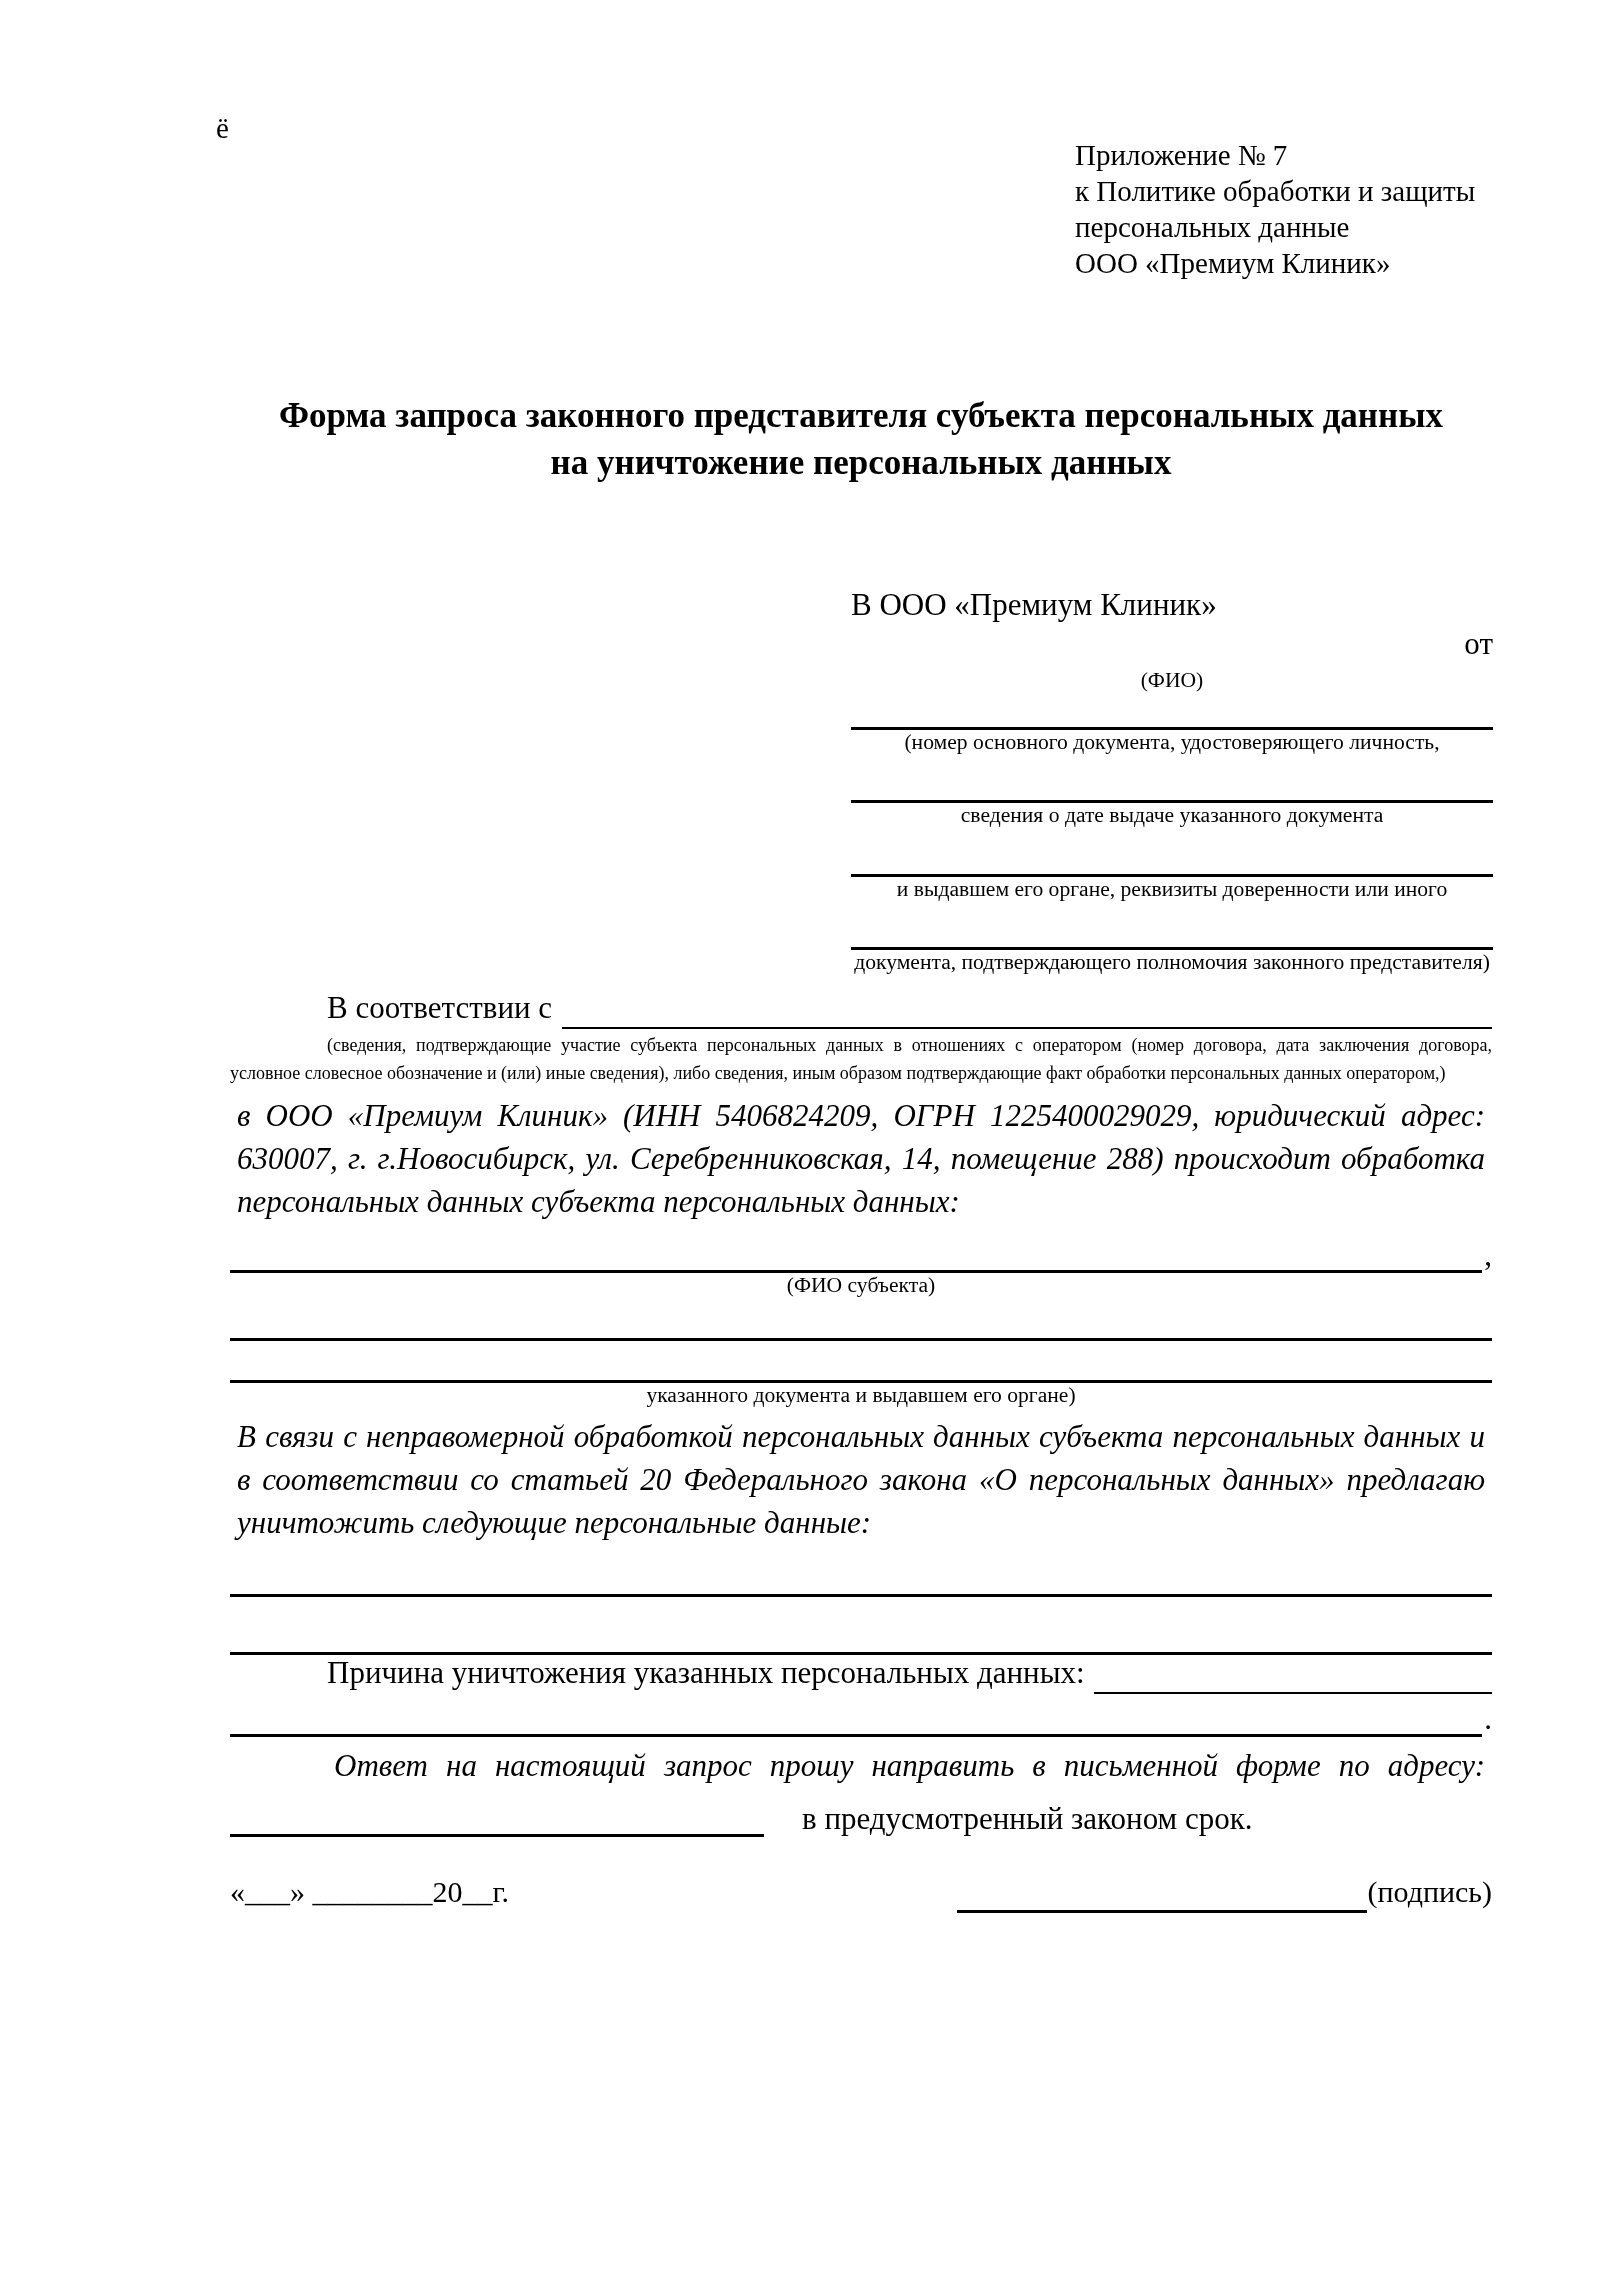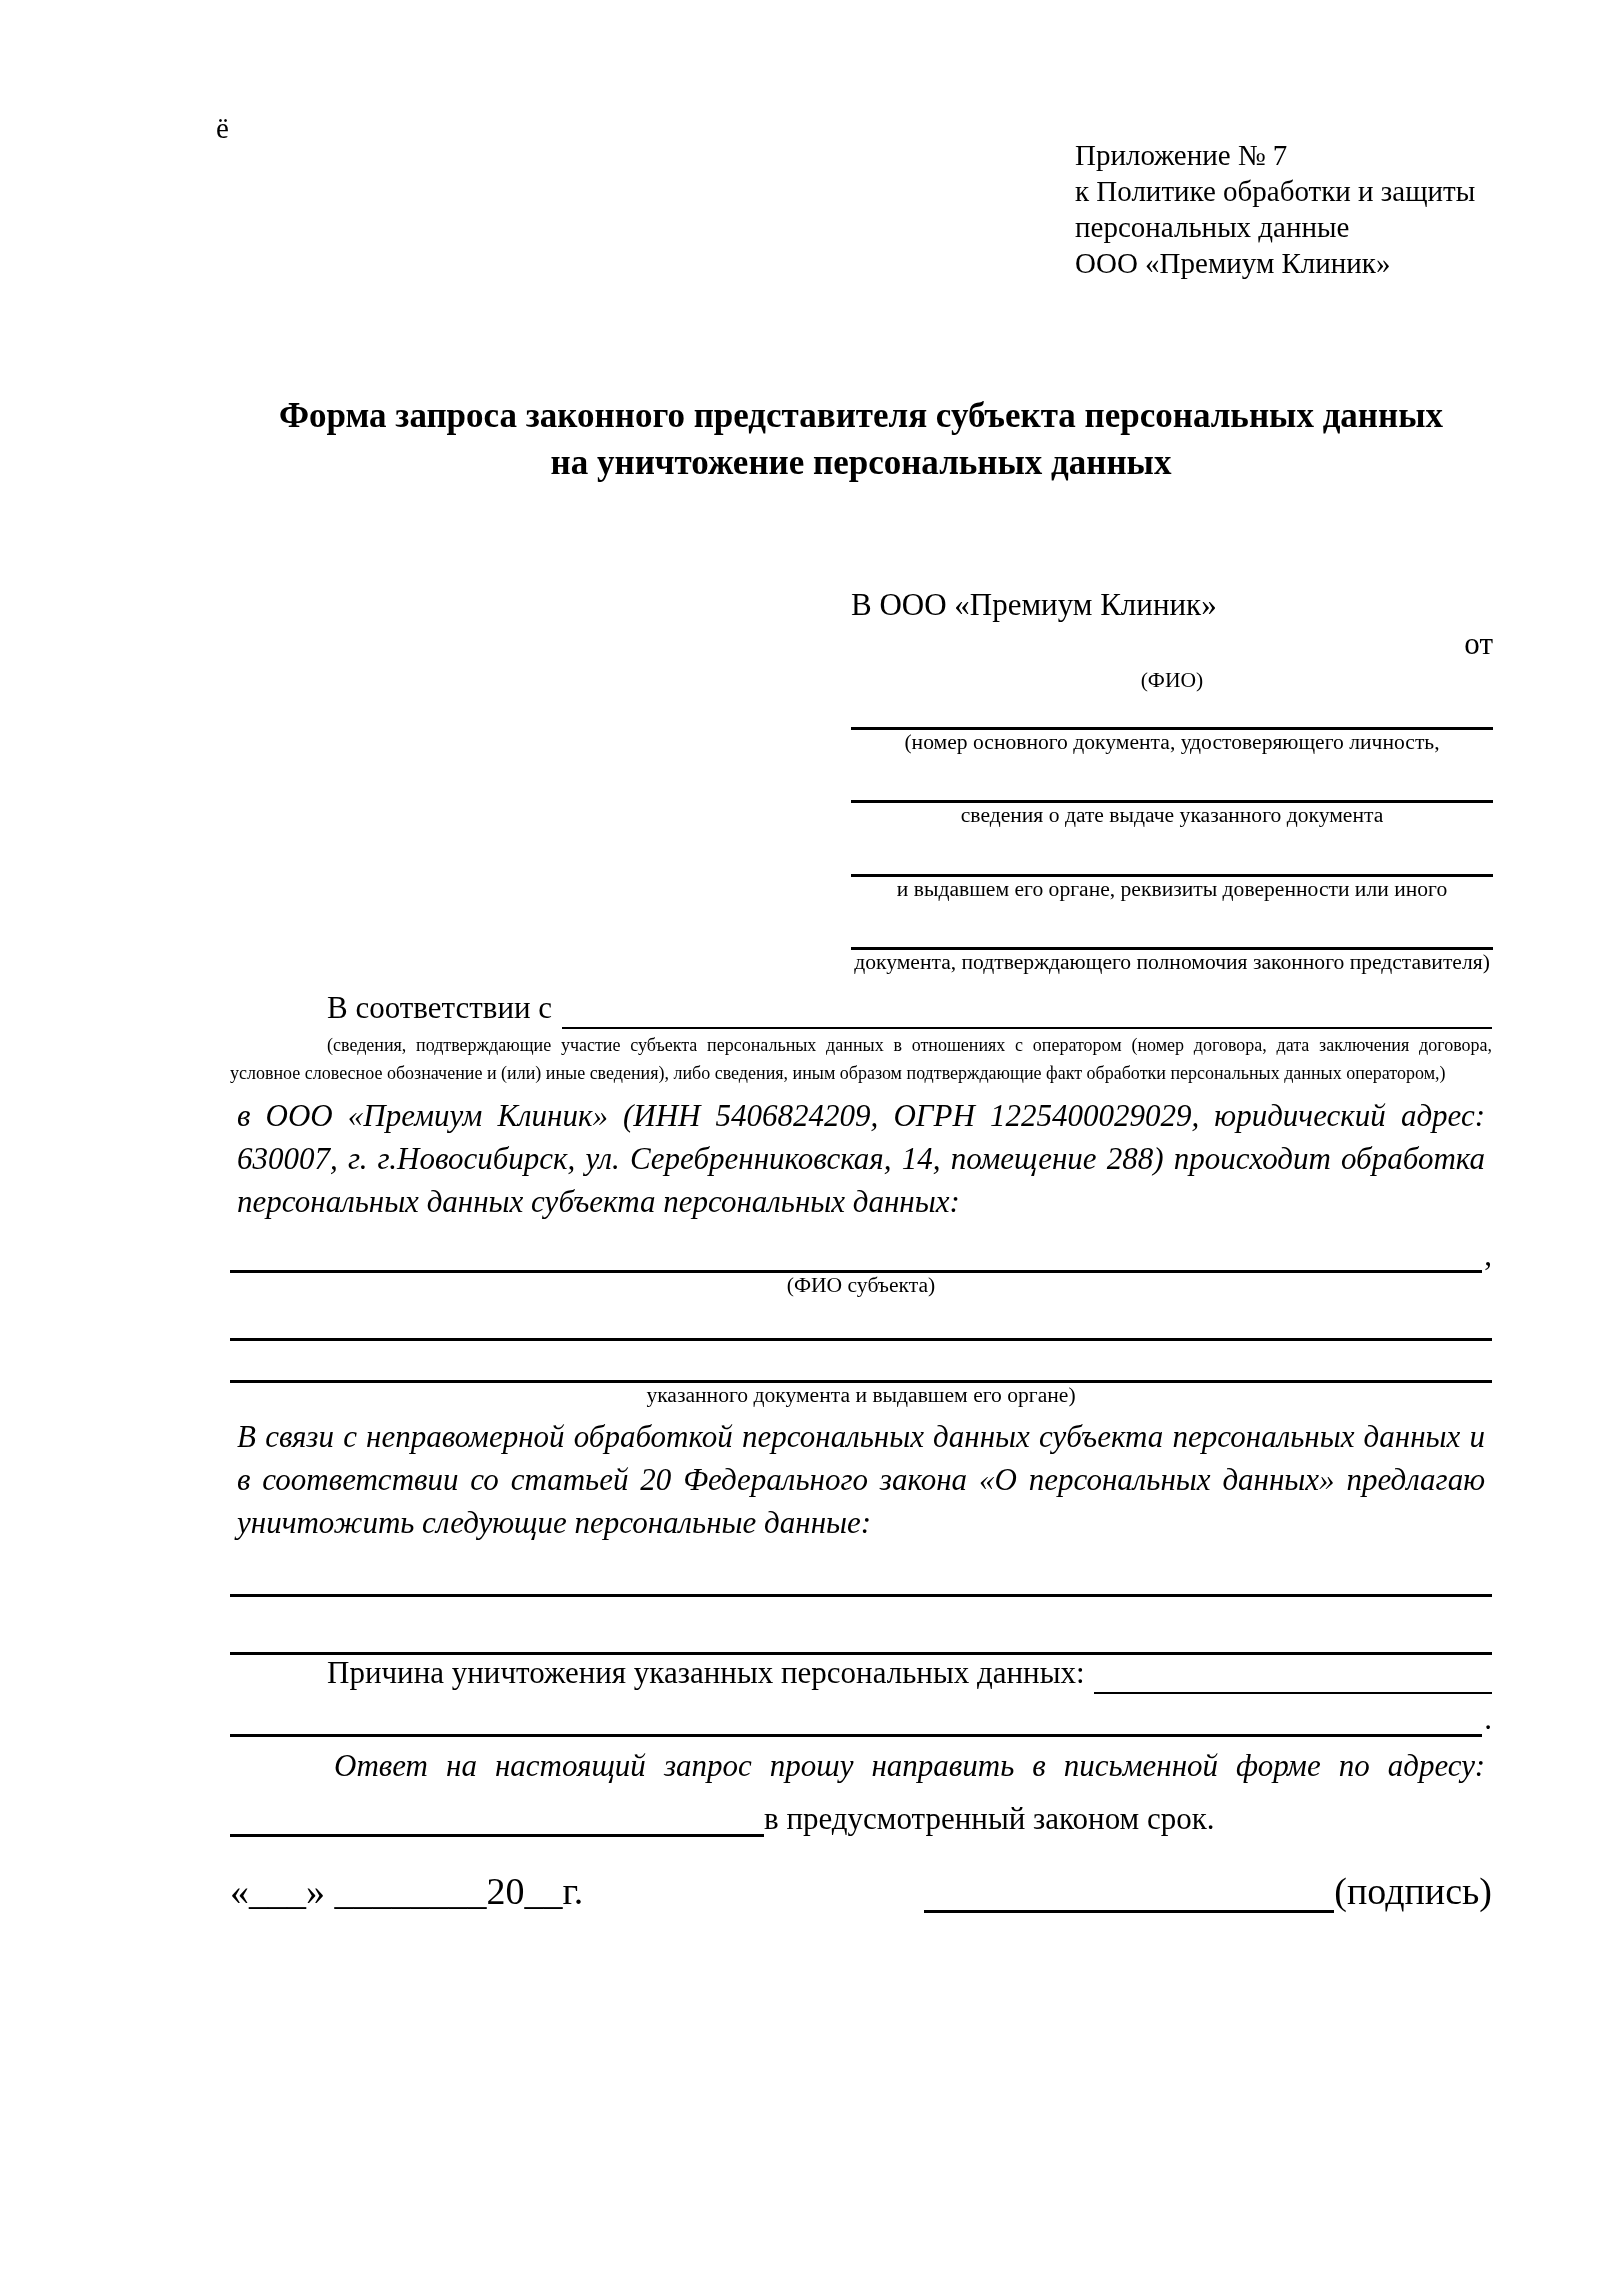--- a/index.html
+++ b/index.html
@@ -42,24 +42,24 @@
   .para.ind{text-indent:97px;}
   .para.just-last{text-align-last:justify;}
   .field-row{display:flex;align-items:flex-end;height:43px;}
   .field-row .line{flex:1;border-bottom:3.9px solid #000;}
   .field-row .tail{white-space:nowrap;padding-left:2px;}
   .body .field-line{height:39px;border-bottom:3.9px solid #000;}
   .body .field-line.tall{height:43px;}
   .body .field-line.gap2{margin-top:11.8px;}
   .reply-row{display:flex;align-items:flex-end;height:43px;}
   .reply-row .address-line{width:534px;border-bottom:3.9px solid #000;align-self:stretch;}
-  .reply-row .tail{white-space:nowrap;}
+  .reply-row .tail{white-space:nowrap;margin-left:38px;}
 
   
-  .footer{position:absolute;left:230px;top:1870px;width:1262px;display:flex;justify-content:space-between;align-items:flex-end;font-size:38px;line-height:43px;gap:36px;}
+  .footer{position:absolute;left:230px;top:1870px;width:1262px;display:flex;justify-content:space-between;align-items:flex-end;font-size:30px;line-height:43px;gap:36px;}
   .sign{display:flex;align-items:flex-end;}
   .sign .line{width:410px;border-bottom:3.9px solid #000;height:39px;}
   .sign .cap{white-space:nowrap;}
 </style>
 </head>
 <body>
 
 <div class="page">
 
   <div class="stray">ё</div>

